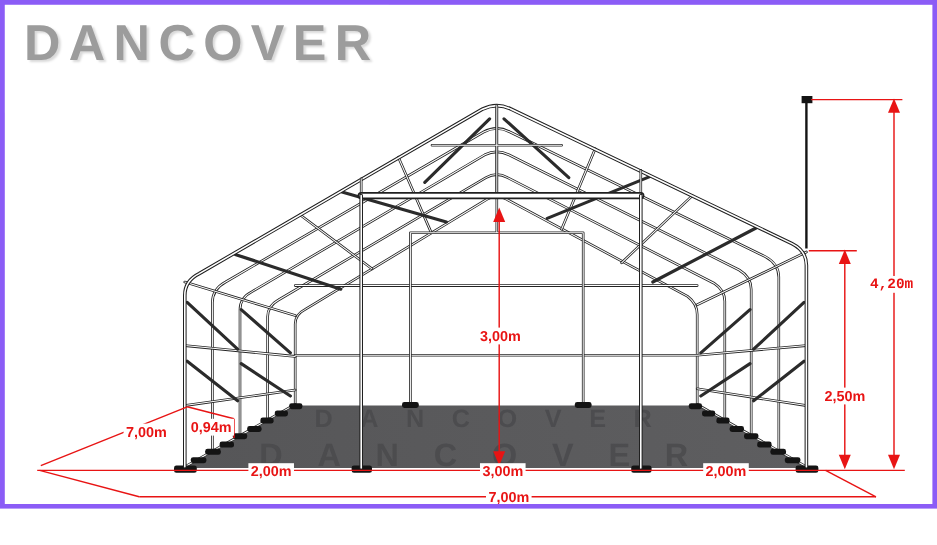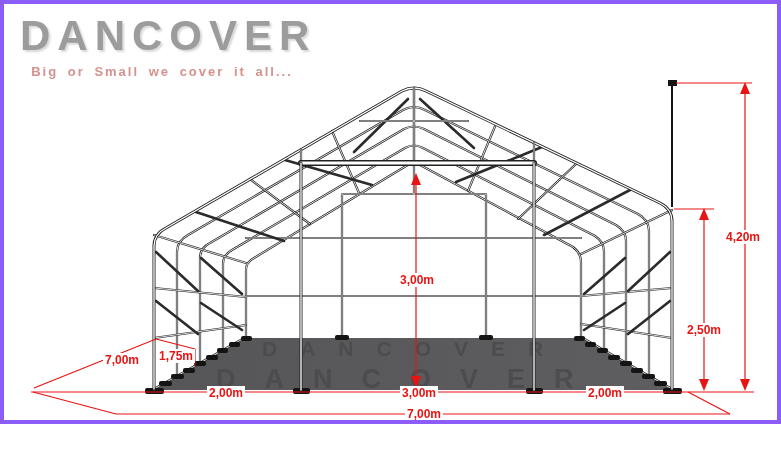--- a/index.html
+++ b/index.html
@@ -38,21 +38,20 @@
   .blk{stroke:#141414;stroke-width:2;fill:none}
   .wm{fill:#4a4a4d;opacity:.85;font-family:"Liberation Sans",sans-serif;font-weight:700}
 </style>
 </head>
 <body>
 
 <div class="screen">
 
   <div class="logo">
     <div class="brand">DANCOVER</div>
-    <div class="tagline">Big or Small we cover it all...</div>
   </div>
 
   <svg class="drawing" width="781" height="454" viewBox="0 0 781 454">
     <defs>
       <linearGradient id="floorGrad" x1="0" y1="0" x2="1" y2="0">
         <stop offset="0" stop-color="#565658"></stop>
         <stop offset="1" stop-color="#5e5e60"></stop>
       </linearGradient>
       <clipPath id="floorClip">
         <polygon points="150,386 668,386 577,334 242,334"></polygon>
@@ -167,23 +166,23 @@
       <path class="red" d="M152,335 L191,345 M191,345 L191,361"></path>
       <polygon class="redfill" points="741,78 736,90 746,90"></polygon>
       <polygon class="redfill" points="741,387 736,375 746,375"></polygon>
       <polygon class="redfill" points="700,204 695,216 705,216"></polygon>
       <polygon class="redfill" points="700,387 695,375 705,375"></polygon>
       <polygon class="redfill" points="412,169 407,181 417,181"></polygon>
       <polygon class="redfill" points="412,384 407,372 417,372"></polygon>
     </g>
   </svg>
 
-  <span class="dim" style="left:739px;top:226px;">4,20m</span>
+  <span class="dim" style="left:739px;top:226px;font-family:Liberation Mono, monospace;">4,20m</span>
   <span class="dim" style="left:700px;top:284px;margin-top:35px;">2,50m</span>
   <span class="dim" style="left:413px;top:269px;">3,00m</span>
   <span class="dim" style="left:222px;top:382px;">2,00m</span>
   <span class="dim" style="left:415px;top:382px;">3,00m</span>
   <span class="dim" style="left:601px;top:382px;">2,00m</span>
   <span class="dim" style="left:420px;top:403px;">7,00m</span>
   <span class="dim" style="left:118px;top:349px;">7,00m</span>
-  <span class="dim" style="left:172px;top:345px;">1,75m</span>
+  <span class="dim" style="left:172px;top:345px;">0,94m</span>
 
 </div>
 
 </body></html>

